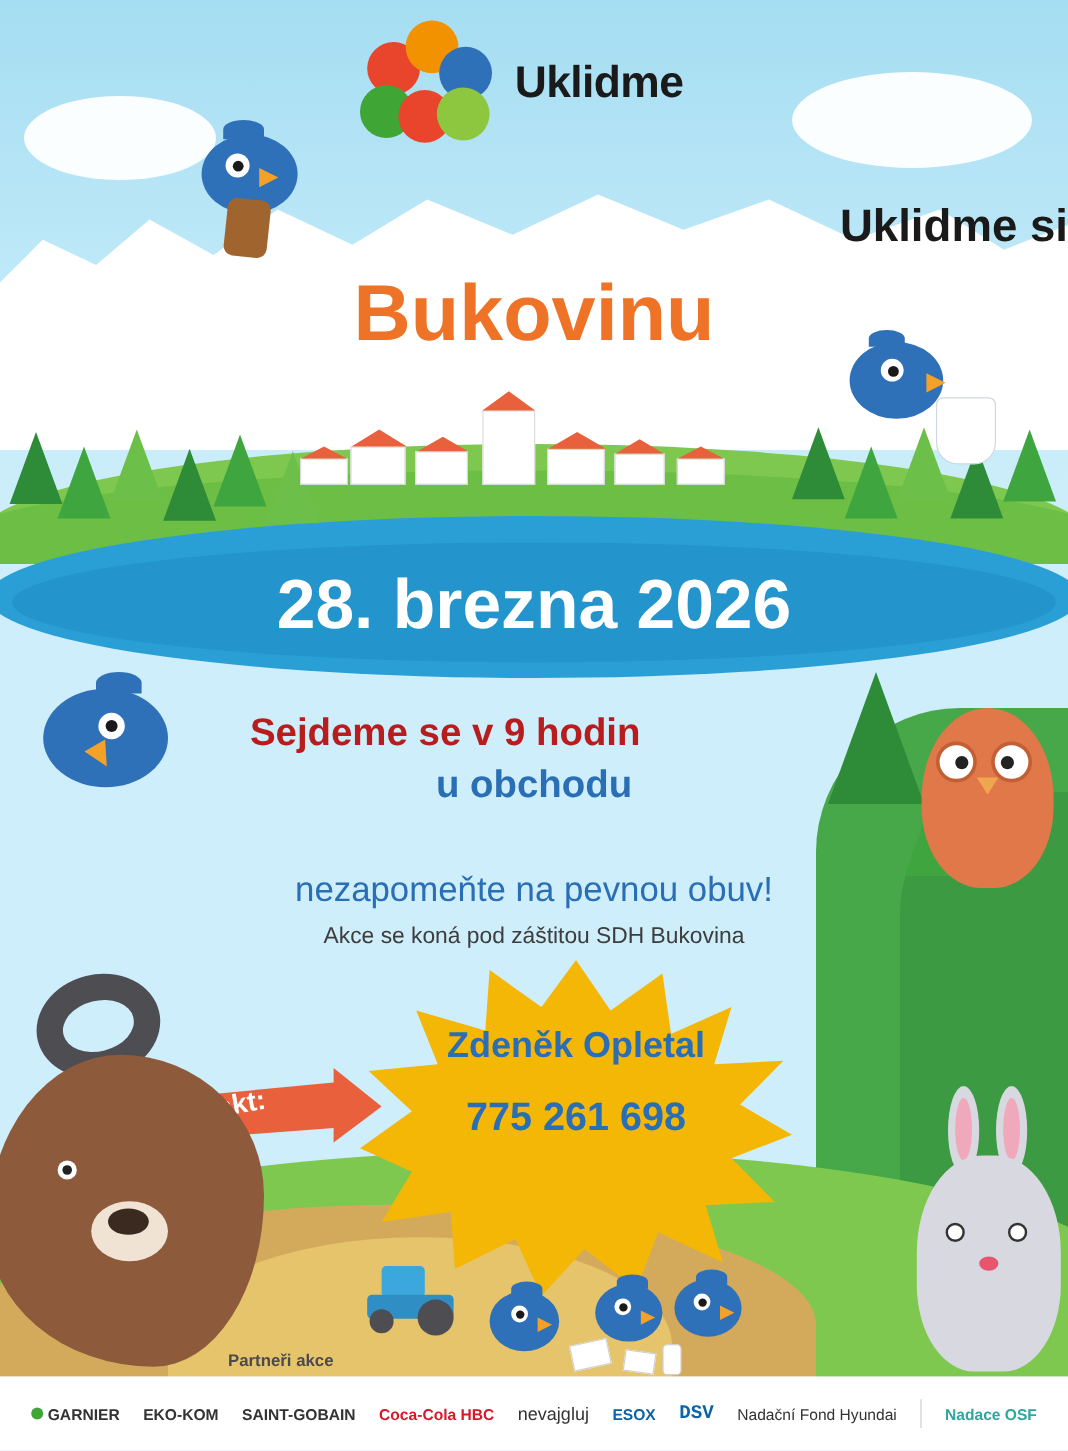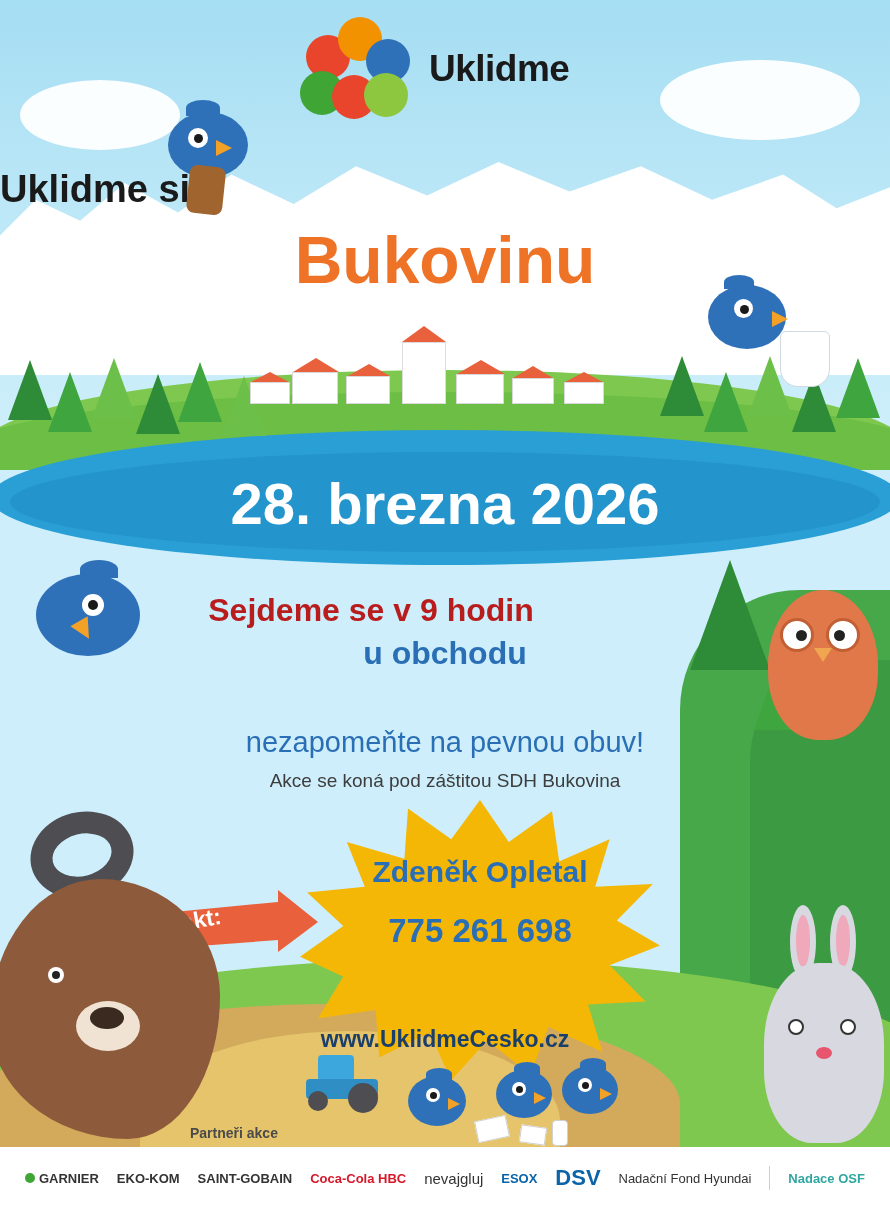--- a/index.html
+++ b/index.html
@@ -125,21 +125,21 @@
   .lc {
     position: absolute; width: 44px; height: 44px; border-radius: 50%;
   }
   .logo-text {
     font-weight: bold; font-size: 37px; line-height: 1.02; color: #1a1a1a;
     letter-spacing: -.5px;
   }
 
   
   .h-sub {
-    position: absolute; left: 0; top: 168px; width: 890px; text-align: left;
+    position: absolute; left: 0; top: 168px; width: 890px; text-align: right;
     font-size: 38px; font-weight: bold; color: #1a1a1a;
   }
   .h-main {
     position: absolute; left: 0; top: 222px; width: 890px; text-align: center;
     font-size: 66px; font-weight: bold; color: #ee7326;
   }
   .date {
     position: absolute; left: 0; top: 470px; width: 890px; text-align: center;
     font-size: 58px; font-weight: bold; color: #ffffff;
   }
@@ -341,21 +341,20 @@
   <div class="note3">Akce se koná pod záštitou SDH Bukovina</div>
 
   <div class="star"></div>
   <div class="contact-name">Zdeněk Opletal</div>
   <div class="contact-phone">775 261 698</div>
   <svg class="kontakt-arrow" viewBox="0 0 210 70">
     <path d="M2 28 L168 12 L168 0 L208 32 L168 62 L168 50 L8 62 Z" fill="#e8603c"></path>
   </svg>
   <div class="kontakt-label">Kontakt:</div>
 
-  <div class="url-big">www.UklidmeCesko.cz</div>
   <div class="partners-label">Partneři akce</div>
 
   <div class="bird" style="left:158px;top:100px;width:110px;height:120px;">
     <div class="crest" style="left:28px;top:0px;width:34px;height:16px;border-radius:50% 50% 0 0;"></div>
     <div class="body" style="left:10px;top:12px;width:80px;height:66px;"></div>
     <div class="eye" style="left:30px;top:28px;width:20px;height:20px;"></div>
     <div class="pupil" style="left:36px;top:34px;width:9px;height:9px;"></div>
     <div class="beak" style="left:58px;top:40px;"></div>
     <div style="position:absolute;left:30px;top:66px;width:36px;height:48px;background:#a0652f;border-radius:8px;transform:rotate(6deg);"></div>
   </div>
@@ -454,21 +453,21 @@
     </div>
     <div class="sp" style="color:#d7182a;">
       <span>Coca-Cola HBC</span>
     </div>
     <div class="sp" style="font-weight:normal;font-size:15px;">
       <span>nevajgluj</span>
     </div>
     <div class="sp" style="color:#0b63a8;">
       <span>ESOX</span>
     </div>
-    <div class="sp" style="color:#0b63a8;font-size:22px;">
+    <div class="sp" style="color:#0b63a8;font-size:16px;font-family:Liberation Mono, monospace;">
       <span>DSV</span>
     </div>
     <div class="sp" style="font-weight:normal;text-align:right;">
       <span>Nadační Fond Hyundai</span>
     </div>
     <div class="sp-sep"></div>
     <div class="sp" style="color:#2fa6a0;">
       <span>Nadace OSF</span>
     </div>
   </div>

